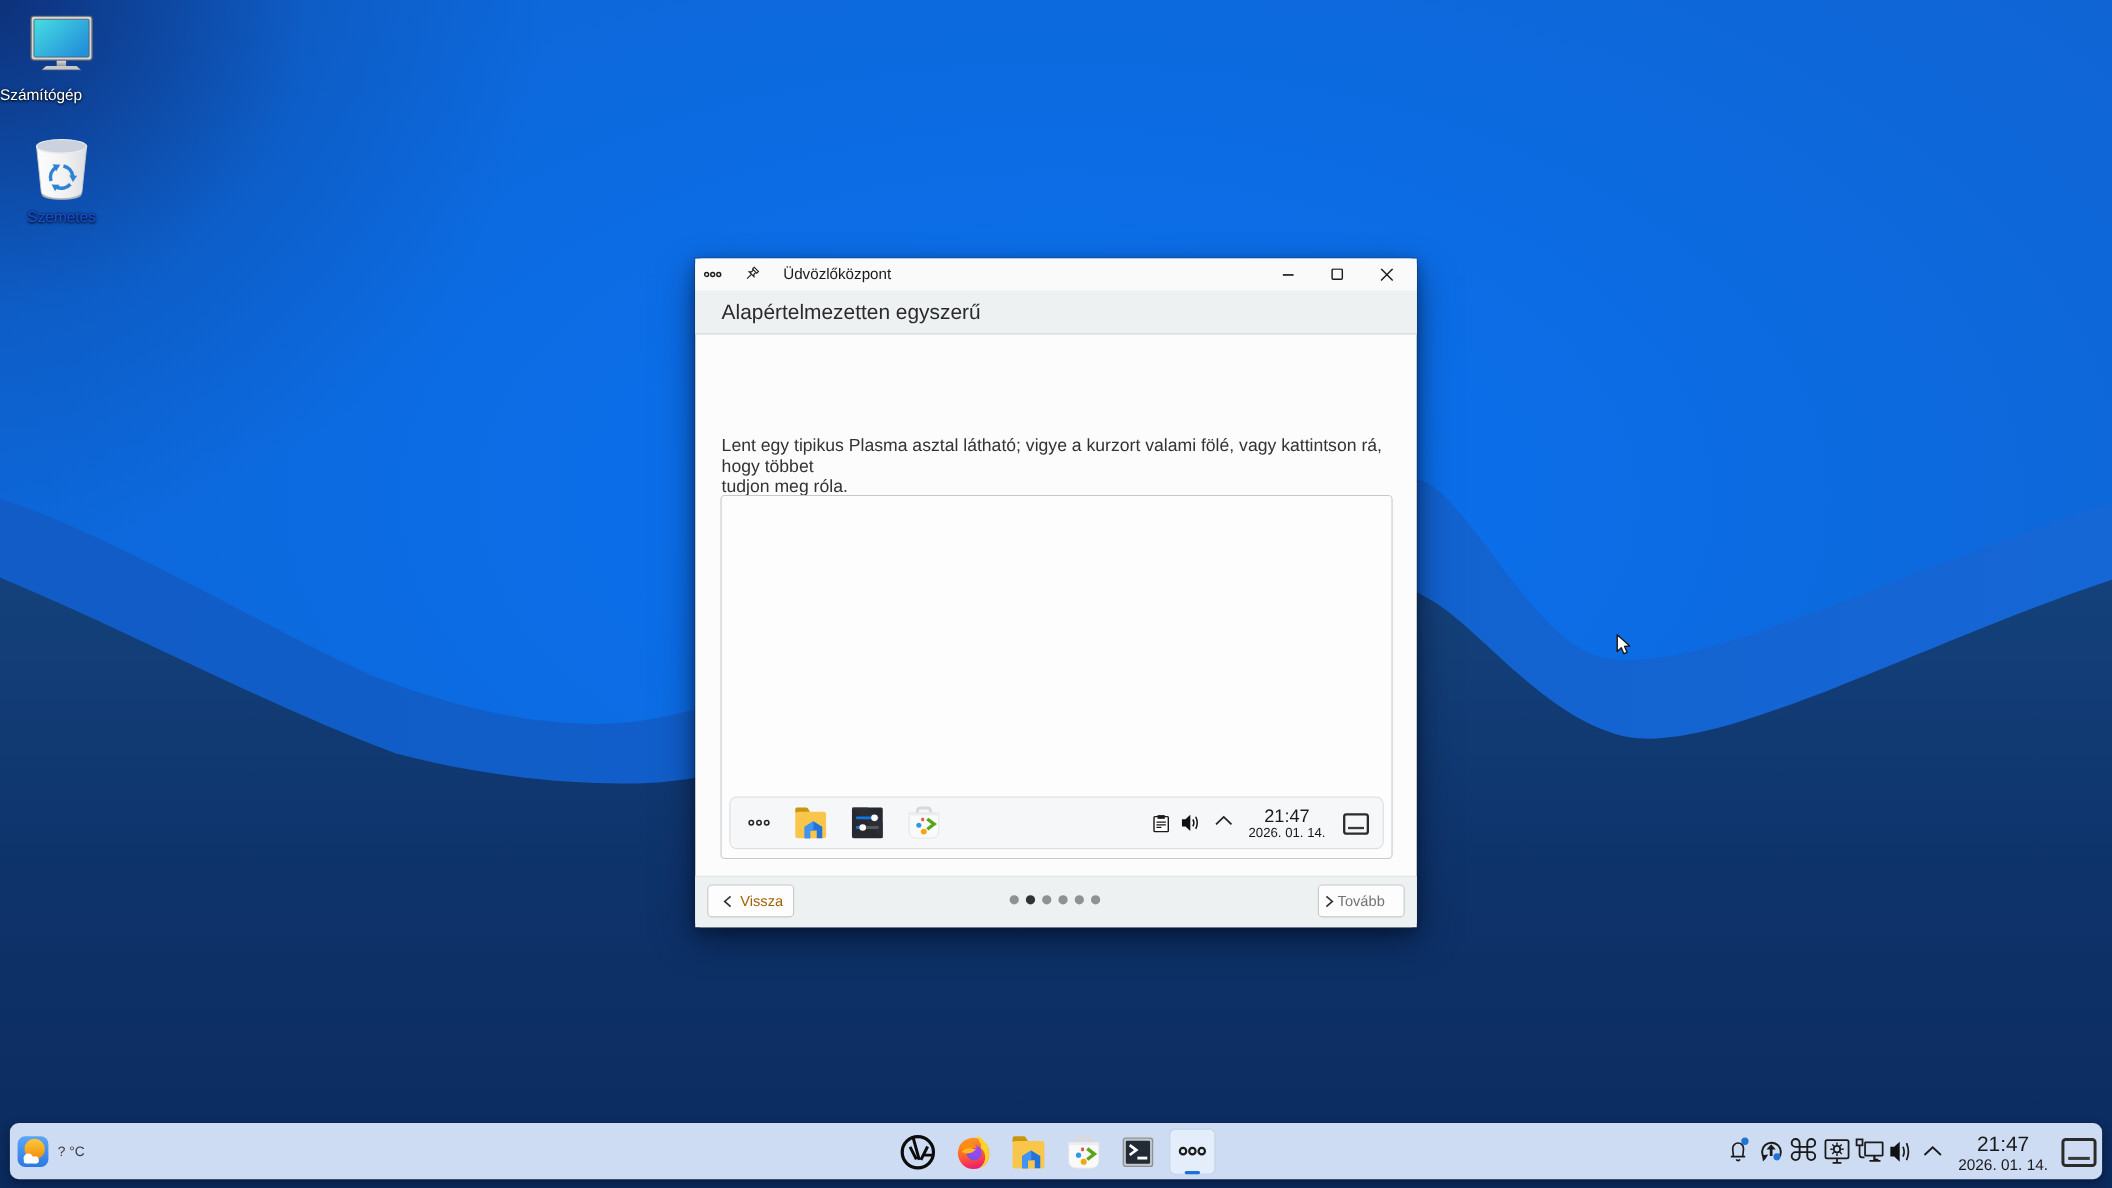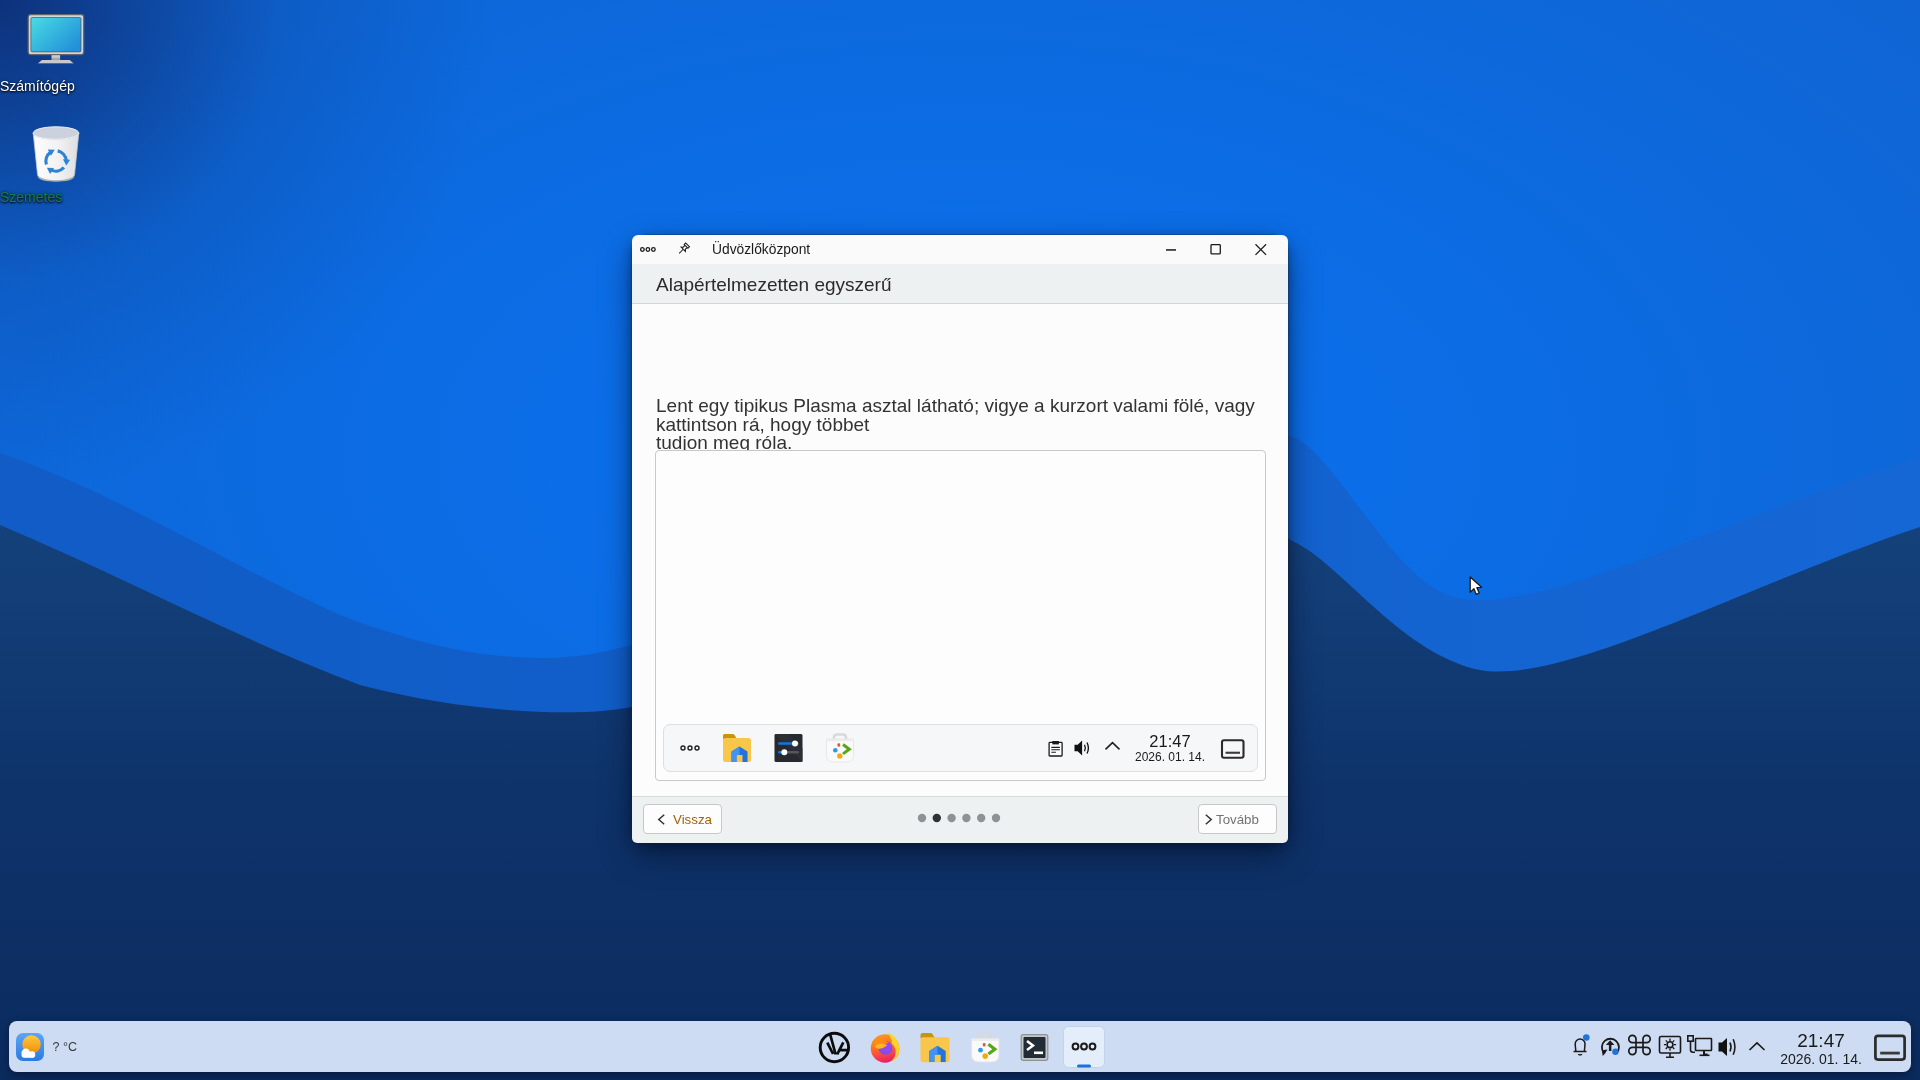--- a/index.html
+++ b/index.html
@@ -78,23 +78,23 @@
   <path d="M6.5,50.5 C6.8,54 15,56.6 25,56.6 C35,56.6 43.2,54 43.5,50.5 L43.2,53 C42,55.9 35,57.7 25,57.7 C15,57.7 8,55.9 6.8,53 Z" fill="#b0b2b6"></path>
   <g transform="translate(25,37)">
     <g id="rarm">
       <path d="M-9.6,3.6 A11,11 0 0 1 -5.6,-8.6" stroke="#2e83d4" stroke-width="3.2" fill="none"></path>
       <path d="M-8.2,-11.6 L-1.2,-11.2 L-5.0,-5.2 Z" fill="#2e83d4"></path>
     </g>
     <use href="#rarm" transform="rotate(120)"></use>
     <use href="#rarm" transform="rotate(240)"></use>
   </g>
 </svg>
-<div class="abs" style="left:0;top:189px;width:112px;color:#15803d;font-size:14px;text-shadow:0 1px 2px rgba(0,0,0,.95), 0 0 3px rgba(0,0,0,.6)">Szemetes</div>
-
-<div class="abs" style="left:632px;top:235px;width:656px;height:608px;background:#fcfcfc;border-radius:16px;box-shadow:0 12px 30px rgba(2,8,25,.5), 0 3px 10px rgba(2,8,25,.35);outline:1px solid rgba(20,30,40,.25)">
+<div class="abs" style="left:0;top:189px;width:112px;text-align:center;color:#1d4ed8;font-size:14px;text-shadow:0 1px 2px rgba(0,0,0,.95), 0 0 3px rgba(0,0,0,.6)">Szemetes</div>
+
+<div class="abs" style="left:632px;top:235px;width:656px;height:608px;background:#fcfcfc;border-radius:0;box-shadow:0 12px 30px rgba(2,8,25,.5), 0 3px 10px rgba(2,8,25,.35);outline:1px solid rgba(20,30,40,.25)">
 
   <div class="abs" style="left:0;top:0;width:100%;height:29px;background:#fafafa;border-radius:6px 6px 0 0"></div>
   <svg class="abs" style="left:7px;top:3px" width="680" height="24" viewBox="0 0 680 24">
     <g fill="none" stroke="#1c1c1c" stroke-width="1.3">
       <circle cx="3.4" cy="11.5" r="1.8"></circle>
       <circle cx="8.9" cy="11.5" r="1.8"></circle>
       <circle cx="14.4" cy="11.5" r="1.8"></circle>
     </g>
     <g transform="translate(44,11.5) rotate(45) scale(0.9)" stroke="#1c1c1c" stroke-width="1.15" fill="none">
       <rect x="-3" y="-7.2" width="6" height="2.4"></rect>
@@ -105,21 +105,21 @@
   <div class="abs" style="left:80px;top:7px;font-size:13.8px;color:#1a1a1a">Üdvözlőközpont</div>
   <svg class="abs" style="left:534px;top:9px" width="110" height="12" viewBox="0 0 110 12">
     <rect x="0" y="5.2" width="10" height="1.5" fill="#1a1a1a"></rect>
     <rect x="45" y="0.6" width="9.3" height="9.3" rx="1" fill="none" stroke="#1a1a1a" stroke-width="1.3"></rect>
     <path d="M89.5,0.3 l10.6,10.6 M100.1,0.3 l-10.6,10.6" stroke="#1a1a1a" stroke-width="1.3"></path>
   </svg>
 
   <div class="abs" style="left:0;top:29px;width:100%;height:40px;background:#eef1f2;border-bottom:1px solid #d0d5d8"></div>
   <div class="abs" style="left:24px;top:39px;font-size:19px;color:#2b2b2b">Alapértelmezetten egyszerű</div>
 
-  <div class="abs" style="left:24px;top:162px;font-size:19px;line-height:18.5px;color:#333">
+  <div class="abs" style="left:24px;top:162px;font-size:16px;line-height:18.5px;color:#333">
     Lent egy tipikus Plasma asztal látható; vigye a kurzort valami fölé, vagy kattintson rá, hogy többet<br>
     tudjon meg róla.
   </div>
 
   <div class="abs" style="left:23px;top:215px;width:611px;height:331px;background:#fdfdfd;border:1px solid #c8c8c8;border-radius:4px"></div>
 
   <div class="abs" style="left:31px;top:489px;width:595px;height:48px;background:#f6f7f8;border:1px solid #dcdee0;border-radius:7px"></div>
   <svg class="abs" style="left:31px;top:489px" width="595" height="48" viewBox="0 0 595 48">
 
     <g fill="none" stroke="#222" stroke-width="1.4">

